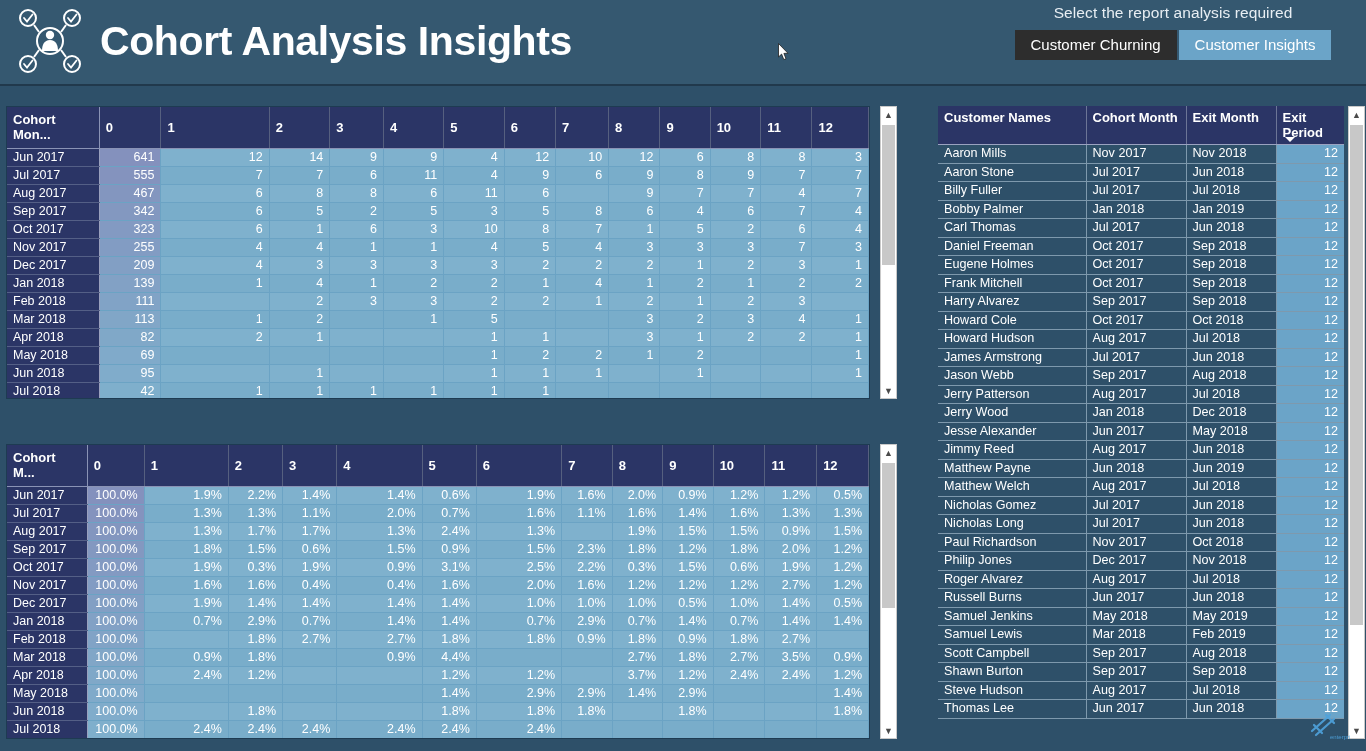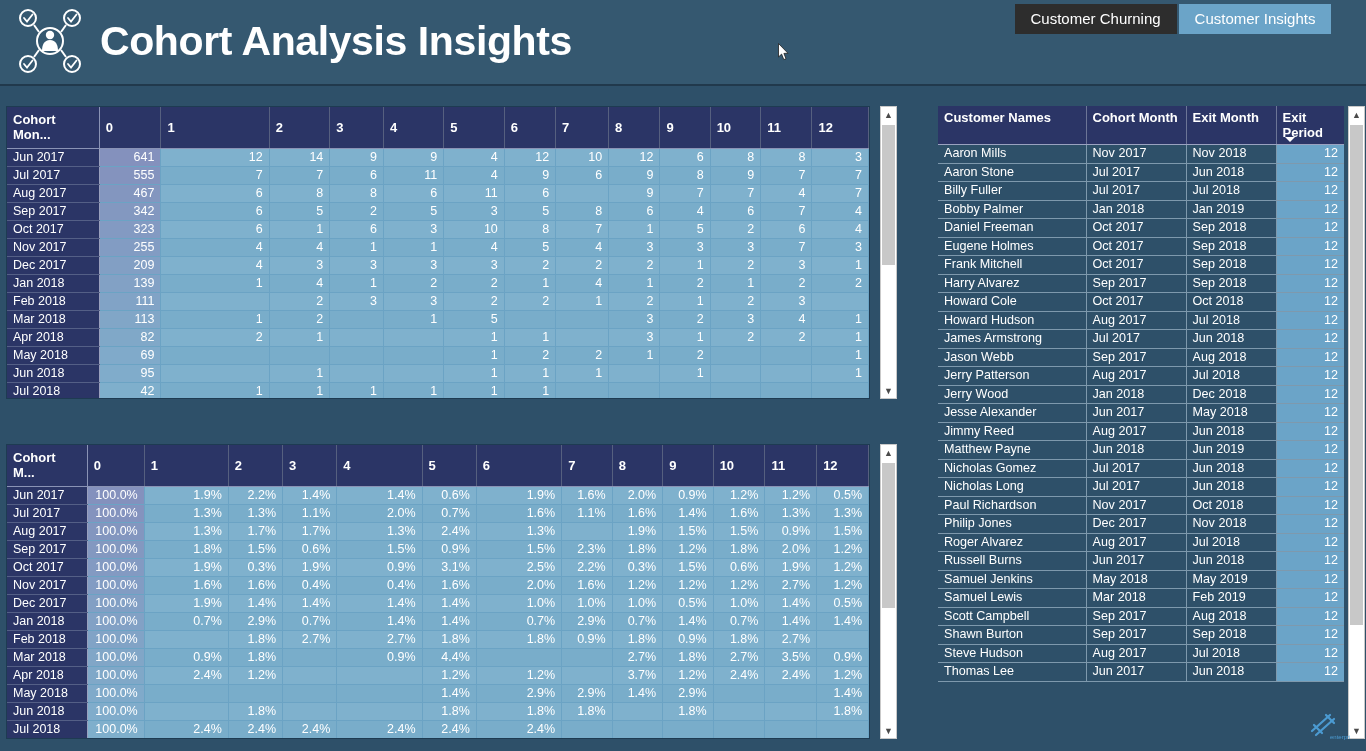--- a/index.html
+++ b/index.html
@@ -228,20 +228,21 @@
         </g>
         <g fill="#ffffff">
           <circle cx="36" cy="27" r="4.2"></circle>
           <path d="M36 32 C30 32 28 37 28 43 L44 43 C44 37 42 32 36 32 Z"></path>
         </g>
       </svg>
       <div id="title">Cohort Analysis Insights</div>
     </div>
 
     <div id="selector-block">
+      <div id="selector-label">Select the report analysis required</div>
       <div id="selector-buttons">
         <div class="sel-btn inactive">Customer Churning</div>
         <div class="sel-btn active">Customer Insights</div>
       </div>
     </div>
   </div>
 
   <div id="matrix1-wrap">
     <table class="matrix" id="matrix1">
         <colgroup>
@@ -833,20 +834,26 @@
             <td>Jul 2018</td>
             <td class="exitperiod">12</td>
           </tr>
           <tr>
             <td>Bobby Palmer</td>
             <td>Jan 2018</td>
             <td>Jan 2019</td>
             <td class="exitperiod">12</td>
           </tr>
           <tr>
+            <td>Carl Thomas</td>
+            <td>Jul 2017</td>
+            <td>Jun 2018</td>
+            <td class="exitperiod">12</td>
+          </tr>
+          <tr>
             <td>Daniel Freeman</td>
             <td>Oct 2017</td>
             <td>Sep 2018</td>
             <td class="exitperiod">12</td>
           </tr>
           <tr>
             <td>Eugene Holmes</td>
             <td>Oct 2017</td>
             <td>Sep 2018</td>
             <td class="exitperiod">12</td>
@@ -908,20 +915,26 @@
           <tr>
             <td>Jimmy Reed</td>
             <td>Aug 2017</td>
             <td>Jun 2018</td>
             <td class="exitperiod">12</td>
           </tr>
           <tr>
             <td>Matthew Payne</td>
             <td>Jun 2018</td>
             <td>Jun 2019</td>
+            <td class="exitperiod">12</td>
+          </tr>
+          <tr>
+            <td>Matthew Welch</td>
+            <td>Aug 2017</td>
+            <td>Jul 2018</td>
             <td class="exitperiod">12</td>
           </tr>
           <tr>
             <td>Nicholas Gomez</td>
             <td>Jul 2017</td>
             <td>Jun 2018</td>
             <td class="exitperiod">12</td>
           </tr>
           <tr>
             <td>Nicholas Long</td>

